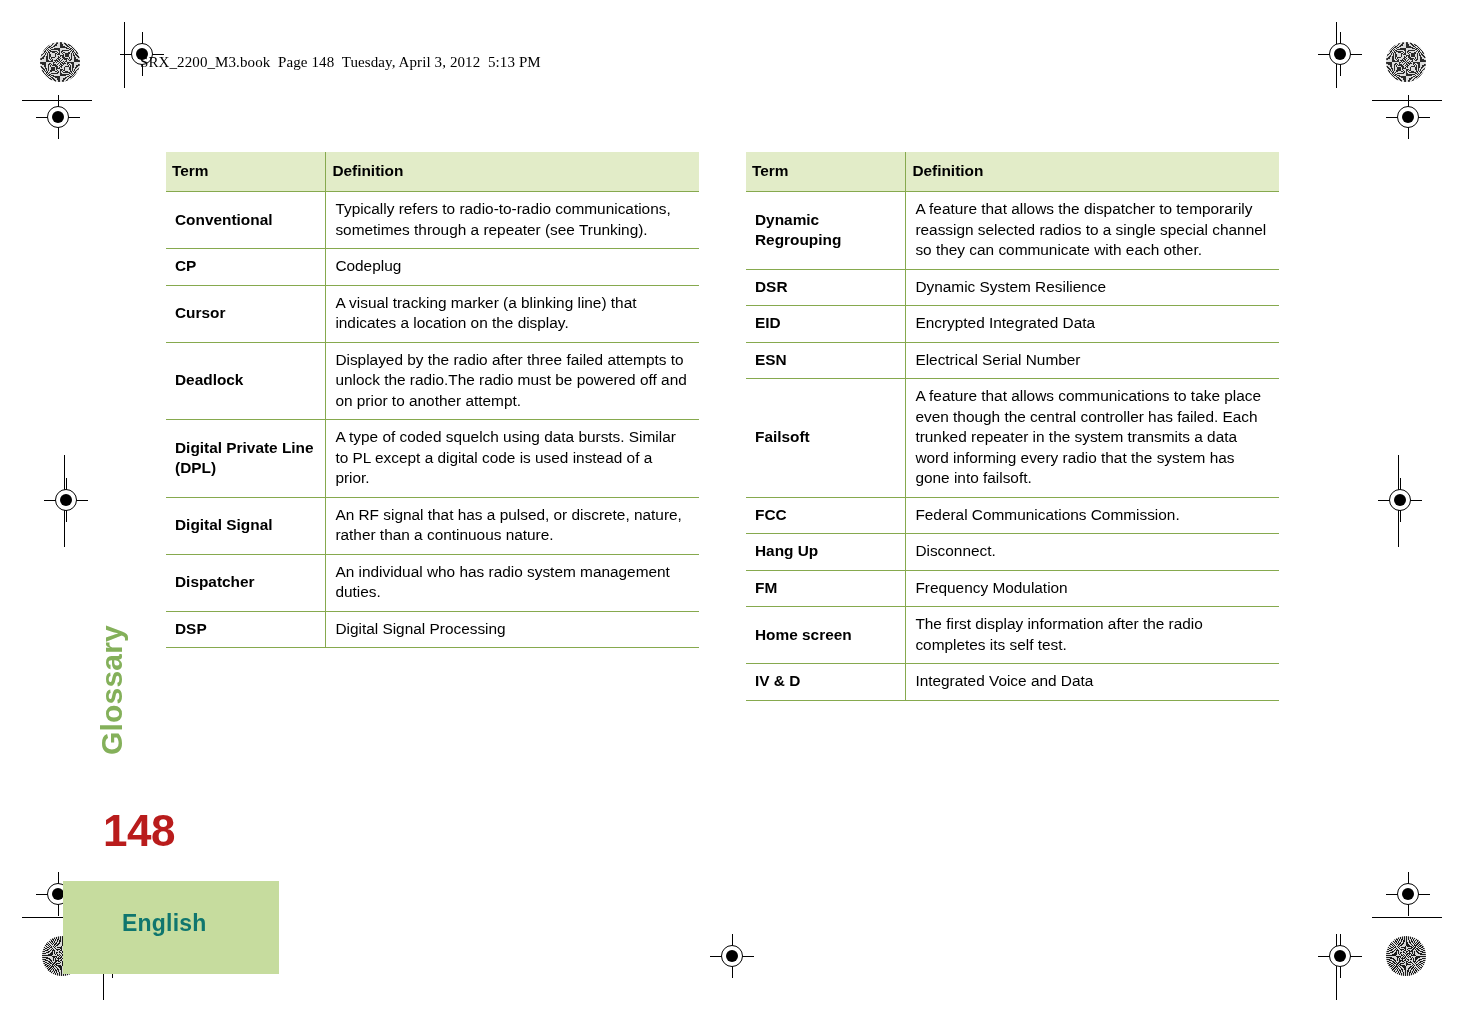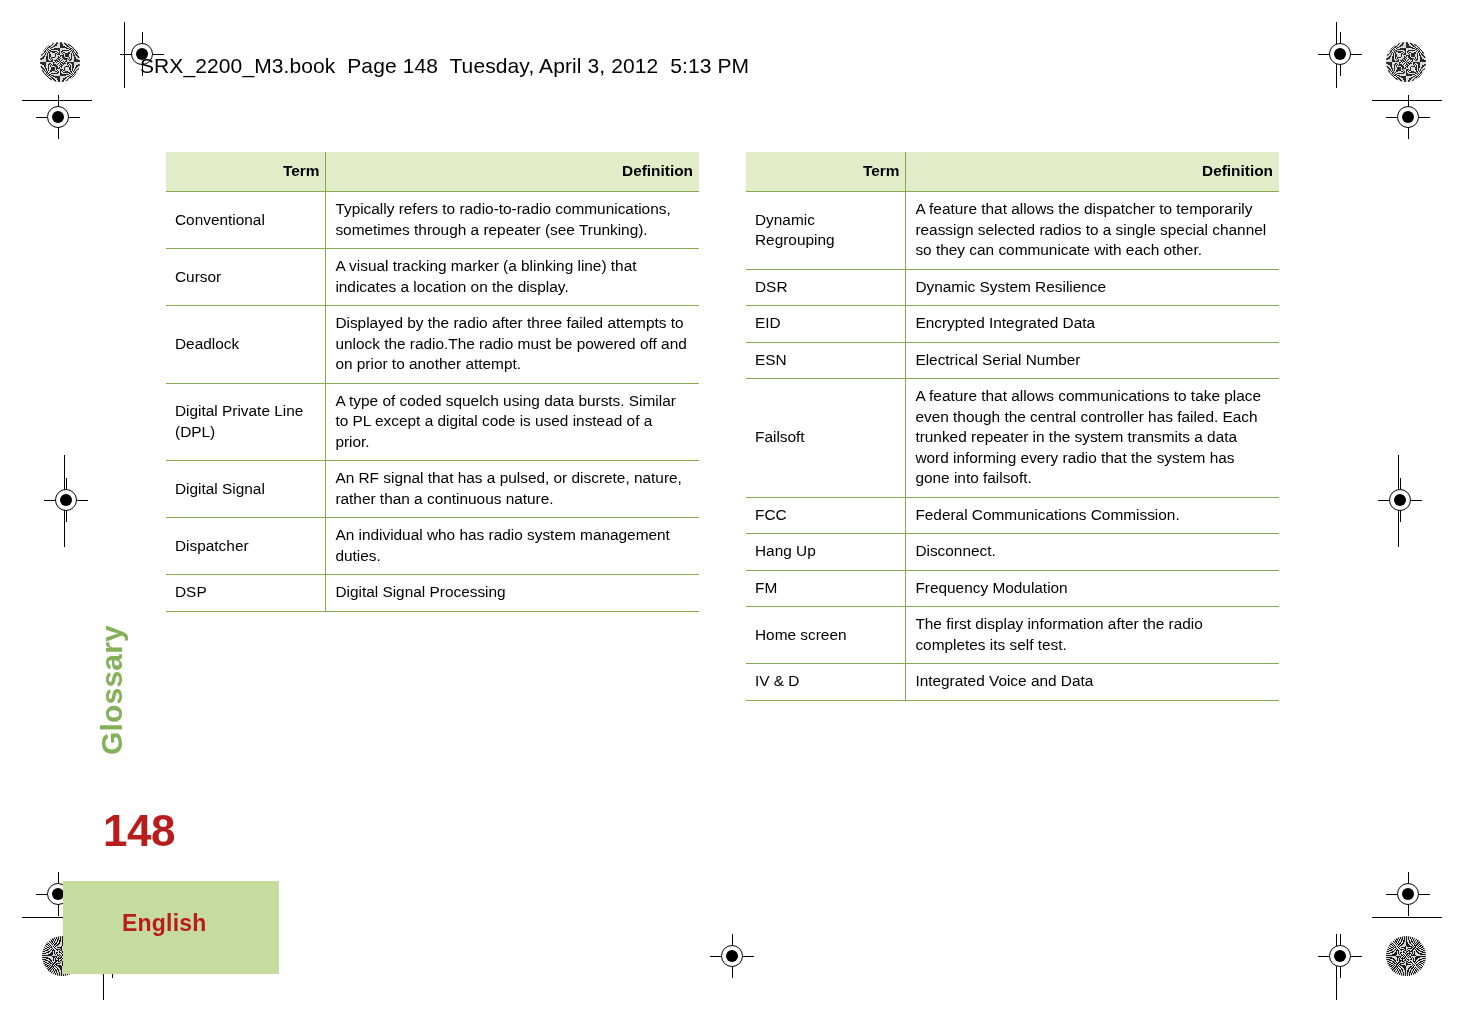--- a/index.html
+++ b/index.html
@@ -73,22 +73,22 @@
     pointer-events: none;
   }
   .crop-h { height: 1.4px; }
   .crop-v { width: 1.4px; }
 
   
   .running-head {
     position: absolute;
     left: 140px;
     top: 54px;
-    font-family: Liberation Sans, sans-serif;
-    font-size: 21px;
+    font-family: Liberation Serif, serif;
+    font-size: 15px;
     color: #000;
     white-space: pre;
     letter-spacing: 0.1px;
   }
 
   
   .side-tab {
     position: absolute;
     left: 92px;
     top: 560px;
@@ -126,21 +126,21 @@
     width: 216px;
     height: 93px;
     background: #c6dc9e;
   }
   .lang-label {
     position: absolute;
     left: 122px;
     top: 910px;
     font-size: 23px;
     font-weight: bold;
-    color: #b91c1c;
+    color: #0f766e;
     letter-spacing: 0.2px;
   }
 
   
   .table-wrap {
     position: absolute;
     top: 152px;
     width: 533px;
   }
   .table-wrap.left  { left: 166px; }
@@ -153,37 +153,37 @@
     font-size: 15.4px;
     line-height: 1.33;
   }
   table.glossary col.term-col { width: 30%; }
   table.glossary col.def-col  { width: 70%; }
 
   table.glossary th {
     background: #e2ecc8;
     font-size: 15.4px;
     font-weight: bold;
-    text-align: right;
+    text-align: left;
     padding: 9px 6px 10px 6px;
     border: none;
     border-right: 1.3px solid #86a94e;
     color: #000;
   }
   table.glossary th.def-head { border-right: none; }
 
   table.glossary td {
     border-top: 1.3px solid #86a94e;
     border-right: 1.3px solid #86a94e;
     padding: 7px 9px 8px 9px;
     vertical-align: middle;
     color: #000;
   }
   table.glossary td.def { border-right: none; }
-  table.glossary td.term { font-weight: normal; }
+  table.glossary td.term { font-weight: bold; }
 
   table.glossary tr.last-ruled td { border-bottom: 1.3px solid #86a94e; }
 </style>
 </head>
 <body>
 
 <div>
 
   <div class="starburst fine" style="left:40px; top:42px;"></div>
   <div class="crop-line crop-v" style="left:124px; top:22px; height:66px;"></div>
@@ -293,20 +293,24 @@
         <th class="term-head">Term</th>
         <th class="def-head">Definition</th>
       </tr>
     </thead>
     <tbody>
       <tr>
         <td class="term">Conventional</td>
         <td class="def">Typically refers to radio-to-radio communications, sometimes through a repeater (see Trunking).</td>
       </tr>
       <tr>
+        <td class="term">CP</td>
+        <td class="def">Codeplug</td>
+      </tr>
+      <tr>
         <td class="term">Cursor</td>
         <td class="def">A visual tracking marker (a blinking line) that indicates a location on the display.</td>
       </tr>
       <tr>
         <td class="term">Deadlock</td>
         <td class="def">Displayed by the radio after three failed attempts to unlock the radio.The radio must be powered off and on prior to another attempt.</td>
       </tr>
       <tr>
         <td class="term">Digital Private Line (DPL)</td>
         <td class="def">A type of coded squelch using data bursts. Similar to PL except a digital code is used instead of a prior.</td>

